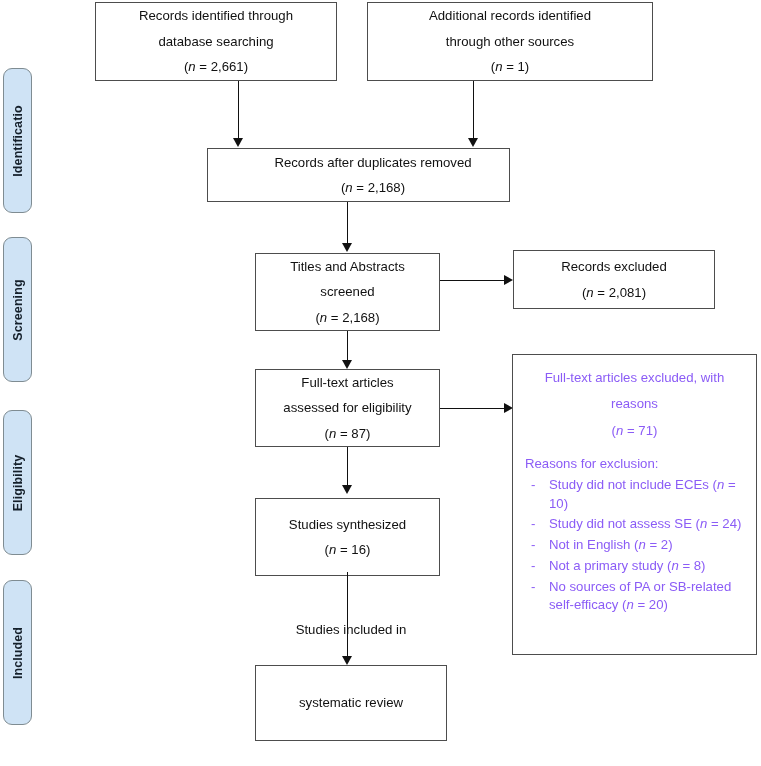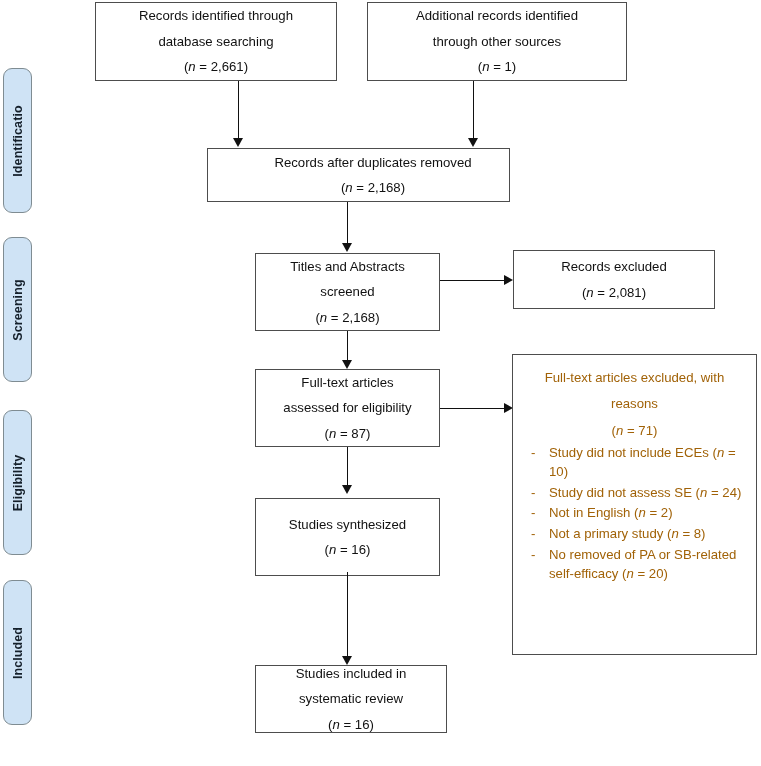--- a/index.html
+++ b/index.html
@@ -61,21 +61,21 @@
   }
   em.n { font-style: italic; }
 
   
   .reasons-box {
     position: absolute;
     background: #ffffff;
     border: 1.3px solid #4d4d4d;
     box-sizing: border-box;
     font-size: 13.2px;
-    color: #a16207;
+    color: #8b5cf6;
     padding: 10px 12px 8px 12px;
   }
   .reasons-box .head {
     text-align: center;
     line-height: 2.0;
   }
   .reasons-box .subhead {
     text-align: left;
     margin-top: 10px;
     margin-bottom: 2px;
@@ -145,21 +145,21 @@
   <div class="stage-label" style="left:3px; top:580px; width:29px; height:145px;">
     <span class="stage-text">Included</span>
   </div>
 
   <div class="flow-box" style="left:95px; top:2px; width:242px; height:79px;">
     <span class="line">Records identified through</span>
     <span class="line">database searching</span>
     <span class="line"><span>(</span><em class="n">n</em><span> = 2,661)</span></span>
   </div>
 
-  <div class="flow-box" style="left:367px; top:2px; width:260px; height:79px;">
+  <div class="flow-box" style="left:367px; top:2px; width:286px; height:79px;">
     <span class="line">Additional records identified</span>
     <span class="line">through other sources</span>
     <span class="line"><span>(</span><em class="n">n</em><span> = 1)</span></span>
   </div>
 
   <div class="vline" style="left:238px; top:81px; height:57px;"></div>
   <div class="arrow-down" style="left:232.5px; top:138px;"></div>
 
   <div class="vline" style="left:473px; top:81px; height:57px;"></div>
   <div class="arrow-down" style="left:467.5px; top:138px;"></div>
@@ -197,54 +197,55 @@
 
   <div class="hline" style="left:440px; top:408px; width:64px;"></div>
   <div class="arrow-right" style="left:504px; top:402.5px;"></div>
 
   <div class="reasons-box" style="left:512px; top:354px; width:245px; height:301px;">
     <div class="head">
       <span class="line">Full-text articles excluded, with</span><br>
       <span class="line">reasons</span><br>
       <span class="line"><span>(</span><em class="n">n</em><span> = 71)</span></span>
     </div>
+    <div class="subhead">Reasons for exclusion:</div>
     <ul class="reasons-list">
       <li>
         <span class="dash">-</span>
         <span><span>Study did not include ECEs (</span><em class="n">n</em><span> = 10)</span></span>
       </li>
       <li>
         <span class="dash">-</span>
         <span><span>Study did not assess SE (</span><em class="n">n</em><span> = 24)</span></span>
       </li>
       <li>
         <span class="dash">-</span>
         <span><span>Not in English (</span><em class="n">n</em><span> = 2)</span></span>
       </li>
       <li>
         <span class="dash">-</span>
         <span><span>Not a primary study (</span><em class="n">n</em><span> = 8)</span></span>
       </li>
       <li>
         <span class="dash">-</span>
-        <span><span>No removed of PA or SB-related self-efficacy (</span><em class="n">n</em><span> = 20)</span></span>
+        <span><span>No sources of PA or SB-related self-efficacy (</span><em class="n">n</em><span> = 20)</span></span>
       </li>
     </ul>
   </div>
 
   <div class="vline" style="left:347px; top:447px; height:38px;"></div>
   <div class="arrow-down" style="left:341.5px; top:485px;"></div>
 
   <div class="flow-box" style="left:255px; top:498px; width:185px; height:78px;">
     <span class="line">Studies synthesized</span>
     <span class="line"><span>(</span><em class="n">n</em><span> = 16)</span></span>
   </div>
 
   <div class="vline" style="left:347px; top:572px; height:84px;"></div>
   <div class="arrow-down" style="left:341.5px; top:656px;"></div>
 
-  <div class="flow-box" style="left:255px; top:665px; width:192px; height:68px;">
+  <div class="flow-box" style="left:255px; top:665px; width:192px; height:76px;gap:48px;">
     <span class="line">Studies included in</span>
     <span class="line">systematic review</span>
     <span class="line"><span>(</span><em class="n">n</em><span> = 16)</span></span>
   </div>
 
 </div>
 
 </body></html>

